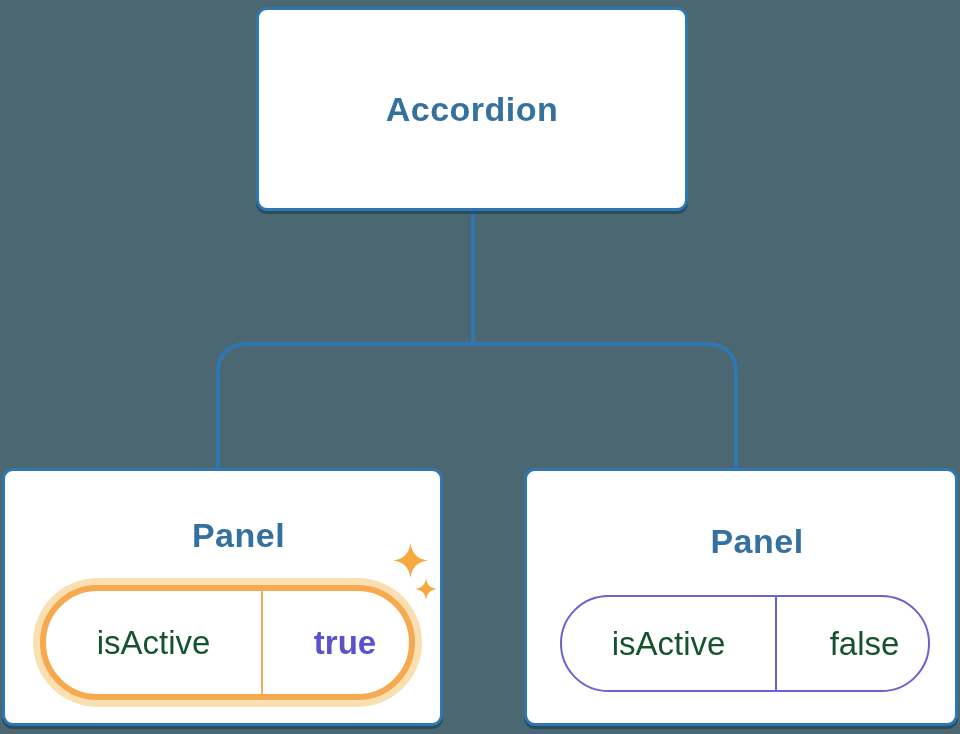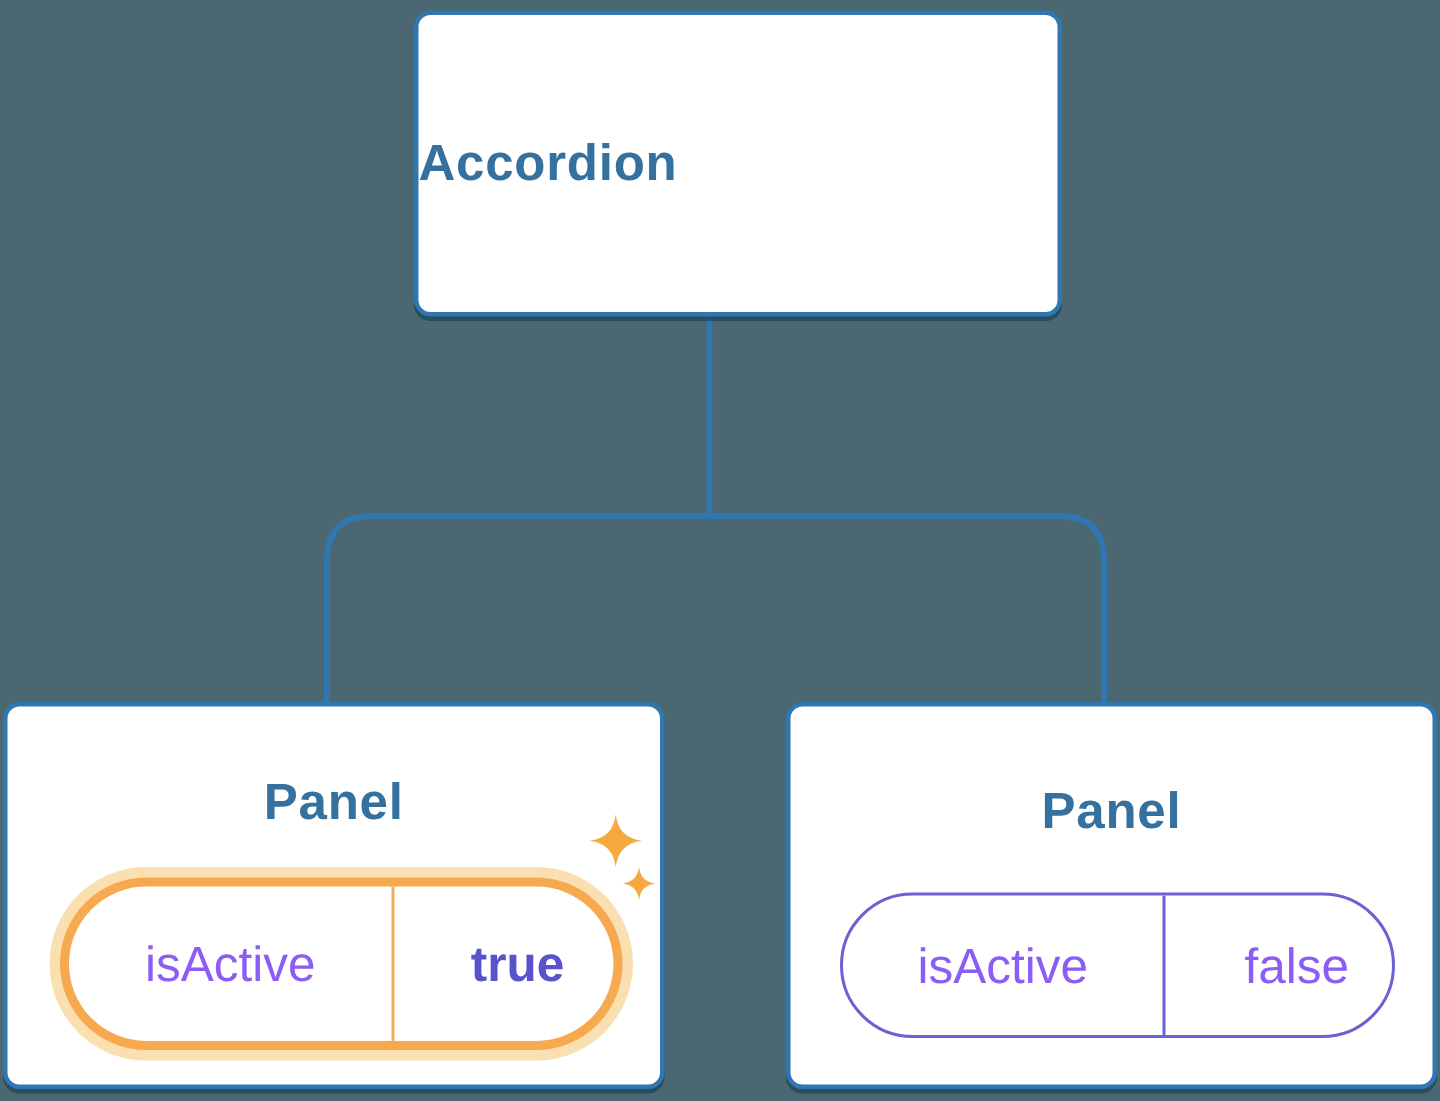--- a/index.html
+++ b/index.html
@@ -29,22 +29,21 @@
     box-shadow: 0 3px 0 rgba(13, 54, 82, 0.55);
     box-sizing: border-box;
   }
   .node-root {
     left: 256px;
     top: 7px;
     width: 432px;
     height: 204px;
     display: flex;
     align-items: center;
-    justify-content: flex-start;
-    margin-left: 20px;
+    justify-content: center;
   }
   .node-label {
     color: #35719F;
     font-size: 34px;
     font-weight: 600;
     letter-spacing: 0.5px;
   }
   .node-panel-left {
     left: 2px;
     top: 468px;
@@ -52,21 +51,21 @@
     height: 258px;
   }
   .node-panel-right {
     left: 524px;
     top: 468px;
     width: 434px;
     height: 258px;
   }
   .panel-title {
     position: absolute;
-    left: 0;
+    left: 16px;
     width: 100%;
     text-align: center;
     color: #35719F;
     font-size: 34px;
     line-height: 36px;
     font-weight: 600;
     letter-spacing: 0.5px;
   }
   .panel-title-left { top: 46px; }
   .panel-title-right { top: 52px; }
@@ -94,21 +93,21 @@
     width: 370px;
     height: 97px;
     border: 2px solid #6A62D2;
     border-radius: 60px;
   }
   .pill-cell {
     display: flex;
     align-items: center;
     justify-content: center;
     font-size: 33px;
-    color: #8b5cf6;
+    color: #14532d;
   }
   .pill-active .cell-key   { width: 215px; }
   .pill-active .cell-value { flex: 1; }
   .pill-inactive .cell-key   { width: 213px; }
   .pill-inactive .cell-value { flex: 1; padding-left: 24px; }
   .pill-divider {
     width: 2px;
     align-self: stretch;
   }
   .divider-orange { background: #F2AF5E; }

